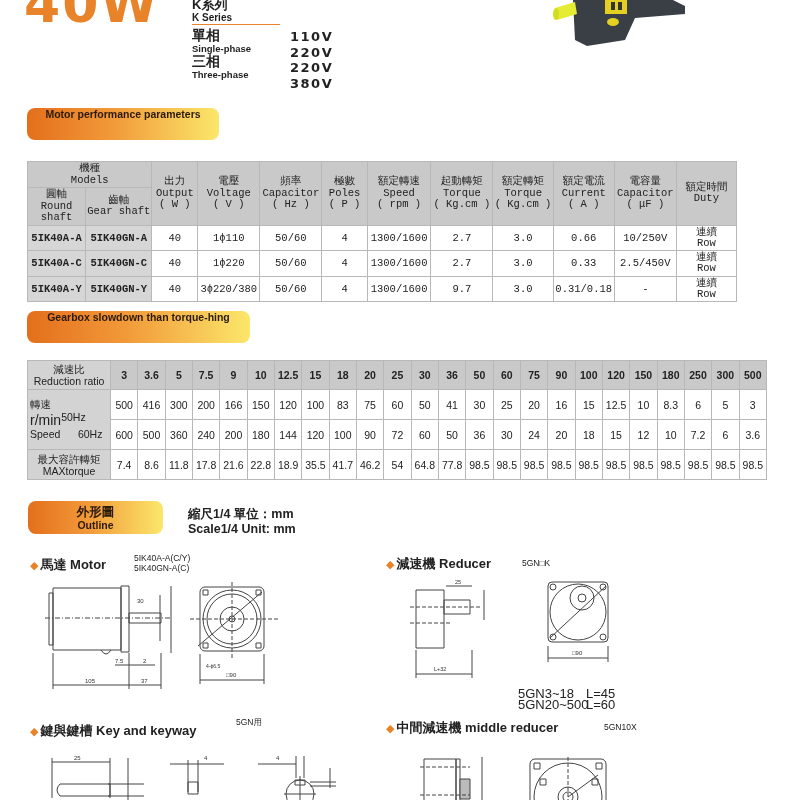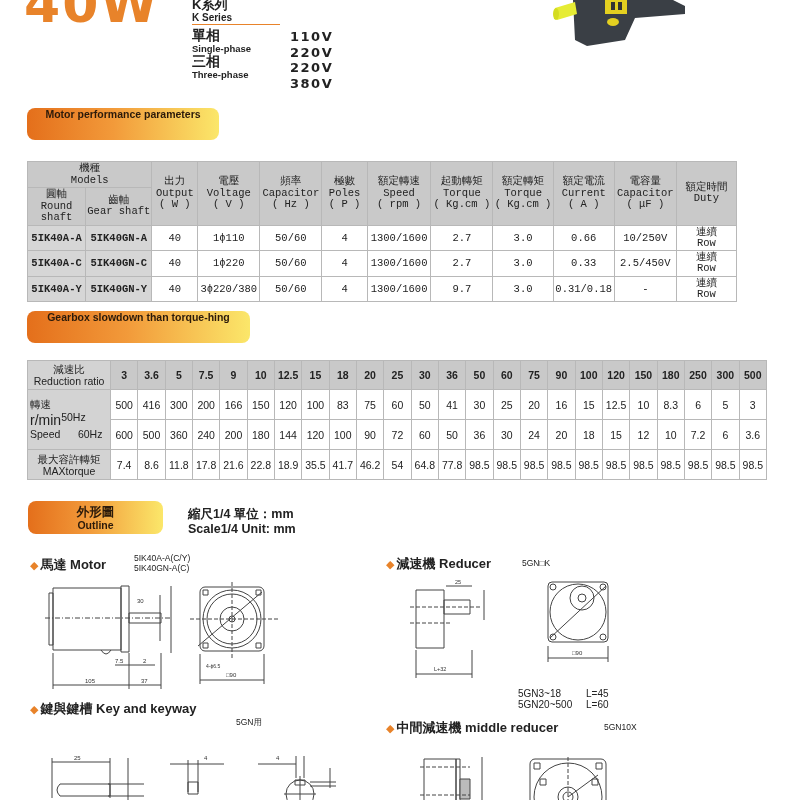--- a/index.html
+++ b/index.html
@@ -408,26 +408,26 @@
   <circle cx="13" cy="7" r="3"></circle>
     <circle cx="63" cy="7" r="3"></circle>
     <circle cx="13" cy="57" r="3"></circle>
     <circle cx="63" cy="57" r="3"></circle>
   <line x1="10" y1="58" x2="66" y2="6"></line>
   <line x1="8" y1="66" x2="8" y2="82"></line>
     <line x1="68" y1="66" x2="68" y2="82"></line>
     <line x1="8" y1="78" x2="68" y2="78"></line>
   <text x="32" y="75" font-size="6" fill="#333" stroke="none" font-family="Liberation Sans, sans-serif">□90</text>
 </svg>
-<div class="abs small-note" style="left:518px;top:688px;font-size:10px;line-height:11px">
+<div class="abs small-note" style="left:518px;top:688px;font-size:13px;line-height:11px">
   <div><span style="display:inline-block;width:68px">5GN3~18</span><span>L=45</span></div>
   <div><span style="display:inline-block;width:68px">5GN20~500</span><span>L=60</span></div>
 </div>
 
-<div class="abs drawing-heading" style="left:30px;top:700px;">
+<div class="abs drawing-heading" style="left:30px;top:722px;">
   <span class="diamond">◆</span><span>鍵與鍵槽 Key and keyway</span>
 </div>
 <div class="abs small-note" style="left:236px;top:717px;">5GN用</div>
 <svg class="abs" style="left:40px;top:748px" width="340" height="52" viewBox="0 0 340 52" stroke="#444" fill="none" stroke-width="1">
   <line x1="12" y1="10" x2="12" y2="50"></line>
     <line x1="70" y1="10" x2="70" y2="50"></line>
     <line x1="12" y1="14" x2="70" y2="14"></line>
   <path d="M20 36 h50 v12 h-50 q-6 -6 0 -12z"></path>
   <line x1="68" y1="36" x2="104" y2="36"></line>
     <line x1="68" y1="48" x2="104" y2="48"></line>

